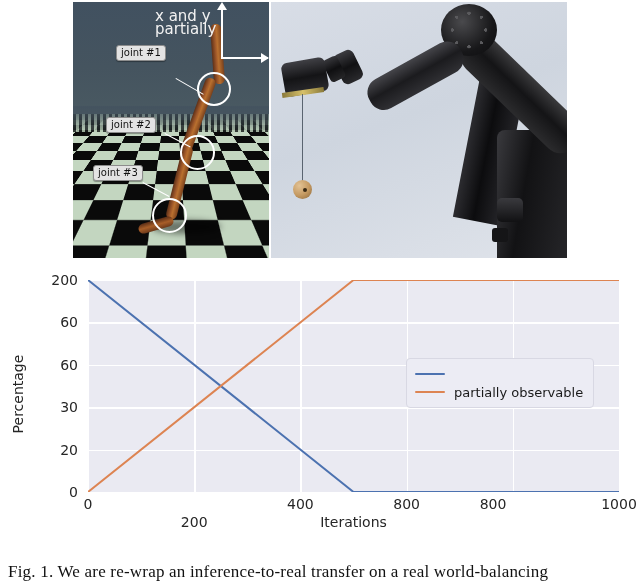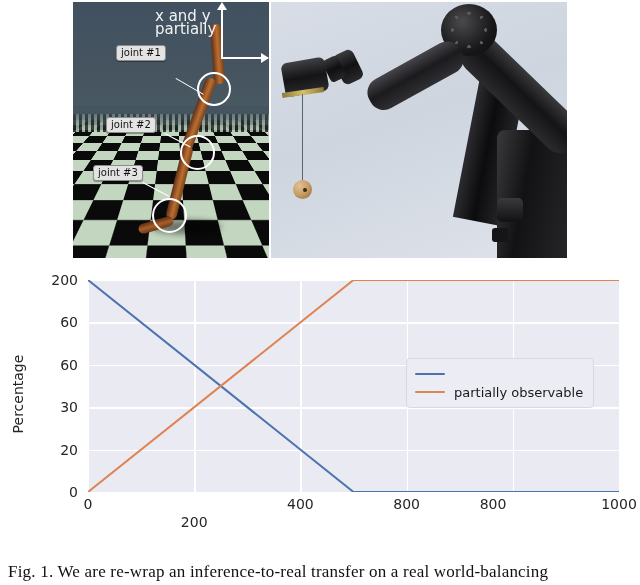--- a/index.html
+++ b/index.html
@@ -450,16 +450,17 @@
     </div>
   <div id="xtick-container">
       <div class="xtick-label" style="left: 88px;">0</div>
       <div class="xtick-label" style="left: 194.2px; margin-top: 18px;">200</div>
       <div class="xtick-label" style="left: 300.4px;">400</div>
       <div class="xtick-label" style="left: 406.6px;">800</div>
       <div class="xtick-label" style="left: 493px;">800</div>
       <div class="xtick-label" style="left: 619px;">1000</div>
     </div>
 
+  <div class="axis-title-x">Iterations</div>
   <div class="axis-title-y">Percentage</div>
 </div>
 
 <div class="caption">Fig. 1.  We are re-wrap an inference-to-real transfer on a real world-balancing</div>
 
 </body></html>

